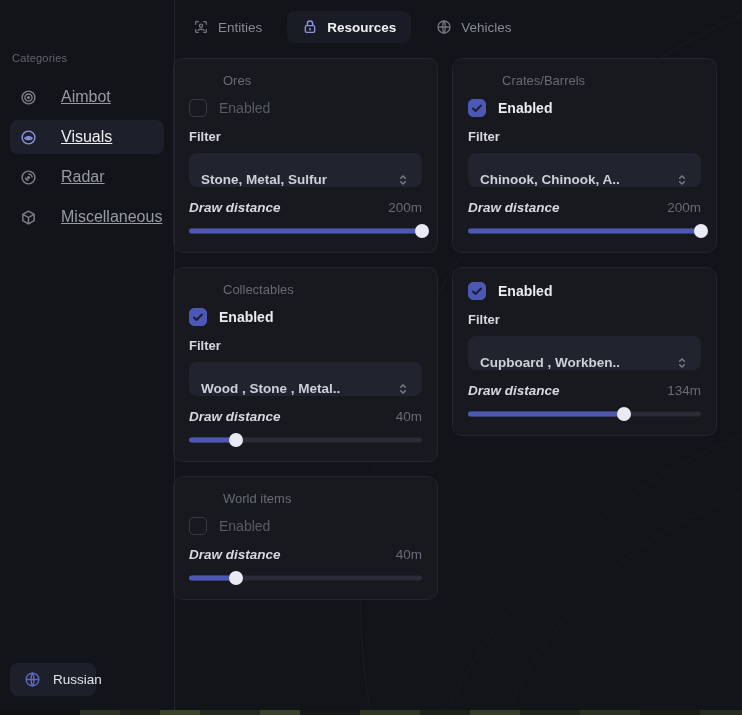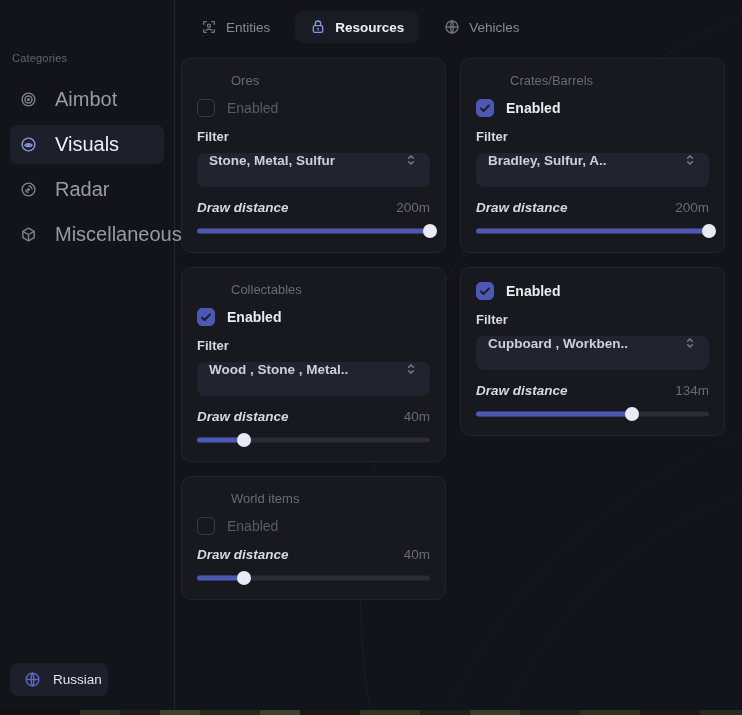--- a/index.html
+++ b/index.html
@@ -20,38 +20,38 @@
   
   .sidebar {
     position:absolute; left:0; top:0; width:175px; height:710px;
     border-right:1px solid #23252e;
     display:flex; flex-direction:column;
     padding:52px 10px 14px 10px;
     z-index:2;
   }
   .cat-label { font-size:11px; color:#60656e; letter-spacing:.2px; margin:0 0 16px 2px; }
   .side-item {
-    display:flex; align-items:center; gap:18px;
+    display:flex; align-items:center; gap:24px;
     padding:8px 10px; border-radius:8px; margin-bottom:6px;
-    color:#969ba4; font-size:20px; cursor:pointer;
+    color:#969ba4; font-size:16px; cursor:pointer;text-decoration:underline;
   }
   .side-item .icn { display:flex; width:17px; height:17px; color:#7c818b; }
   .side-item.active { background:#1d202a; color:#eceef2; }
   .side-item.active .icn { color:#8d95e3; }
   .side-spacer { flex:1; }
   .lang-btn {
     display:flex; align-items:center; gap:12px;
     background:#1d202a; border-radius:8px;
-    padding:8px 14px; width:98px; height:33px;
+    padding:8px 14px; width:86px; height:33px;
     color:#e2e4ea; font-size:13.5px; cursor:pointer;
   }
   .lang-btn .icn { display:flex; width:17px; height:17px; color:#5d67c4; }
 
   
-  .main { position:absolute; left:168px; top:0; width:566px; height:498px; z-index:1; }
+  .main { position:absolute; left:160px; top:0; width:566px; height:498px; z-index:1; }
   .tabs { display:flex; align-items:center; gap:10px; padding:11px 0 0 18px; }
   .tab {
     display:flex; align-items:center; gap:9px;
     padding:8px 15px; border-radius:8px;
     font-size:13.5px; color:#858a94; cursor:pointer;
   }
   .tab .icn { display:flex; width:16px; height:16px; color:#6e737d; }
   .tab.active { background:#1a1c25; color:#f0f1f5; font-weight:700; }
   .tab.active .icn { color:#8d95e3; }
 
@@ -77,21 +77,21 @@
   }
   .checkbox svg { display:none; }
   .check-row .check-label { font-size:14px; color:#575c66; }
   .check-row.checked .checkbox { background:#4c58b4; border-color:#4c58b4; }
   .check-row.checked .checkbox svg { display:block; }
   .check-row.checked .check-label { color:#e9ebef; font-weight:600; }
 
   .filter-label { font-size:13px; color:#d6d9df; font-weight:600; margin-bottom:9px; }
   .select {
     height:34px; background:#21242e; border-radius:8px;
-    display:flex; align-items:flex-start; justify-content:space-between;
+    display:flex; align-items:flex-end; justify-content:space-between;
     padding:0 12px; margin-bottom:13px; cursor:pointer;
   }
   .select .sel-text { font-size:13.5px; color:#cdd0d8; font-weight:600; }
   .select .icn { display:flex; width:14px; height:14px; color:#767b86; }
 
   .dist-row { display:flex; align-items:center; justify-content:space-between; margin-bottom:9px; }
   .dist-label { font-size:13.5px; color:#d6d9df; font-weight:600;font-style:italic; }
   .dist-value { font-size:13.5px; color:#666b75; }
 
   .slider { position:relative; height:14px; cursor:pointer; }
@@ -254,21 +254,21 @@
       <div class="check-row checked">
         <span class="checkbox">
           <svg width="12" height="12" viewBox="0 0 24 24" fill="none" stroke="#1b1e33" stroke-width="4" stroke-linecap="round" stroke-linejoin="round">
               <path d="M4 13l5 5L20 7"></path>
             </svg>
         </span>
         <span class="check-label">Enabled</span>
       </div>
       <div class="filter-label">Filter</div>
       <div class="select">
-        <span class="sel-text">Bradley, Sulfur, A..</span>
+        <span class="sel-text">Chinook, Chinook, A..</span>
         <span class="icn">
           <svg viewBox="0 0 24 24" fill="none" stroke="currentColor" stroke-width="2.6" stroke-linecap="round" stroke-linejoin="round">
               <path d="M8 9l4-4 4 4M8 15l4 4 4-4"></path>
             </svg>
         </span>
       </div>
       <div class="dist-row">
         <span class="dist-label">Draw distance</span>
         <span class="dist-value">200m</span>
       </div>

